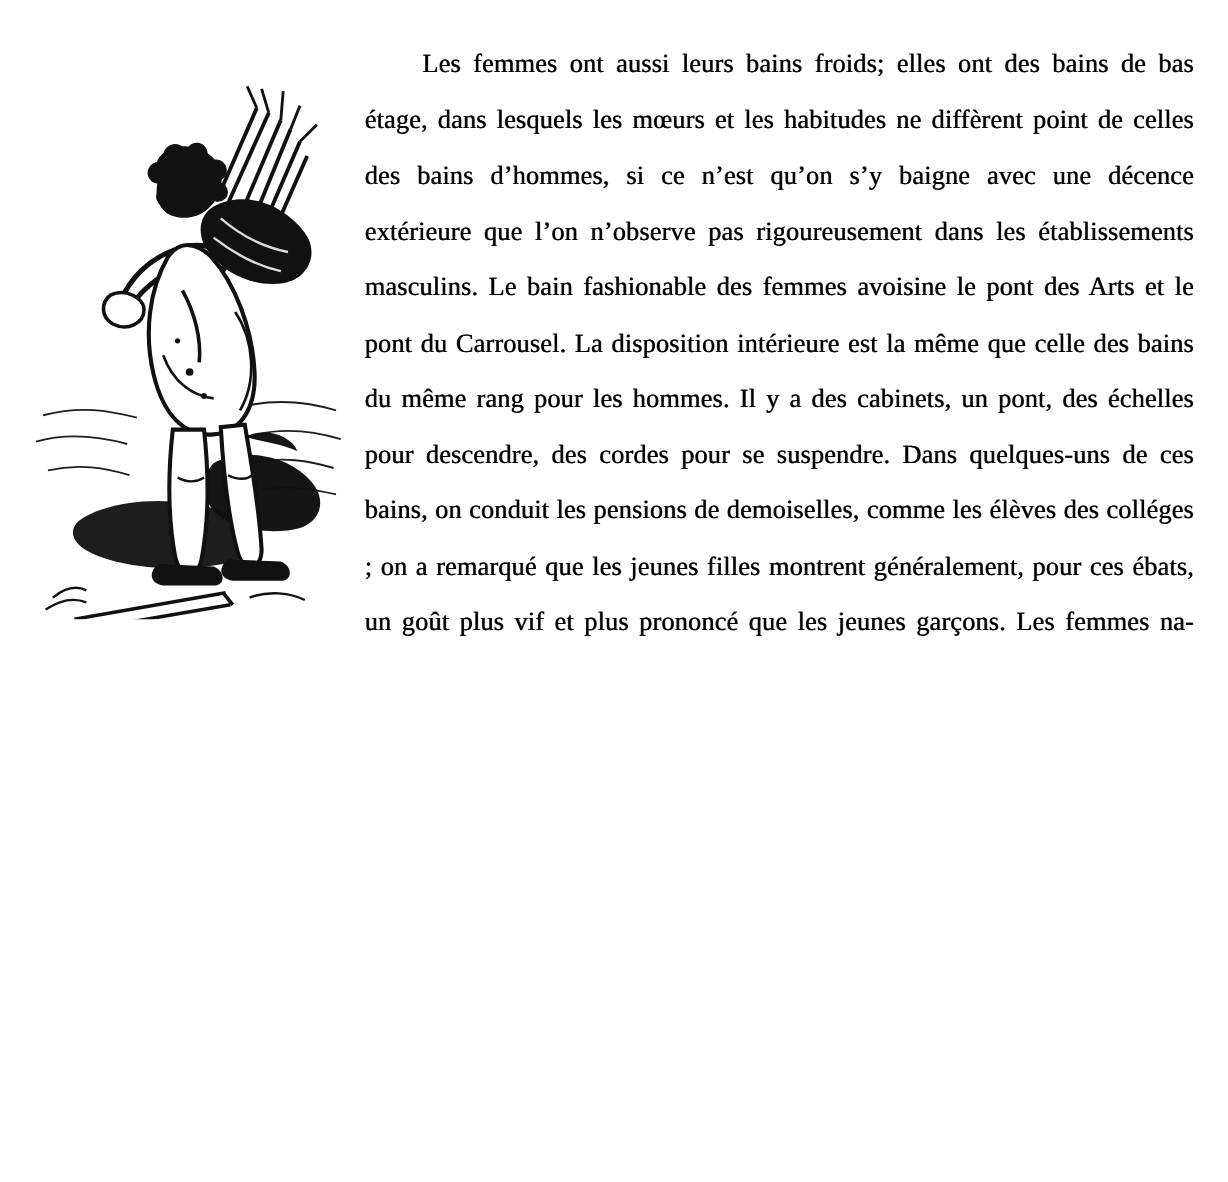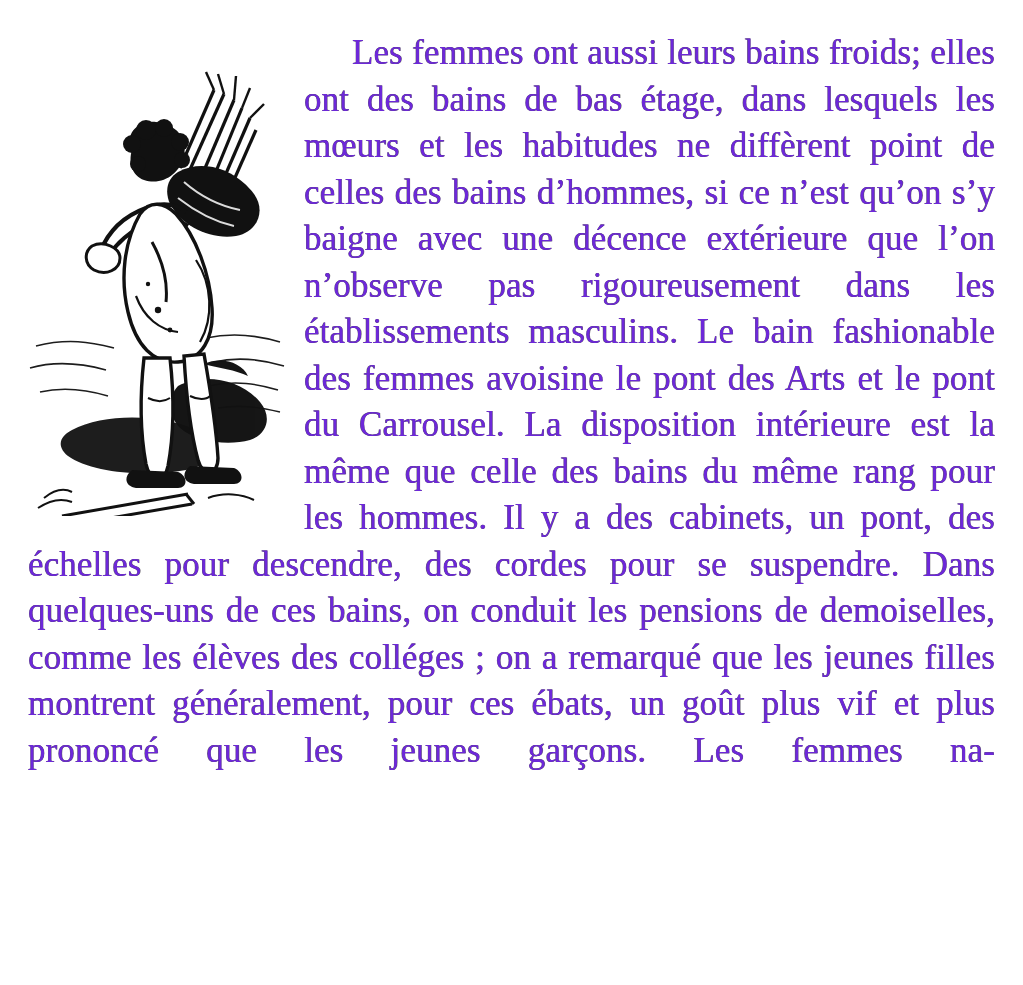--- a/index.html
+++ b/index.html
@@ -33,25 +33,25 @@
   }
   .illustration svg {
     display: block;
     width: 100%;
     height: 100%;
   }
 
   
   .bodytext {
     font-family: "Liberation Serif", serif;
-    font-size: 35px;
+    font-size: 22px;
     line-height: 46.5px;
     text-align: justify;
     text-justify: inter-word;
-    color: #6d28d9;
+    color: #000000;
     letter-spacing: 0.1px;
   }
   .bodytext p {
     margin: 0;
     text-indent: 48px;
     text-align: justify;
   }
   
   .bodytext {
     -webkit-font-smoothing: none;

